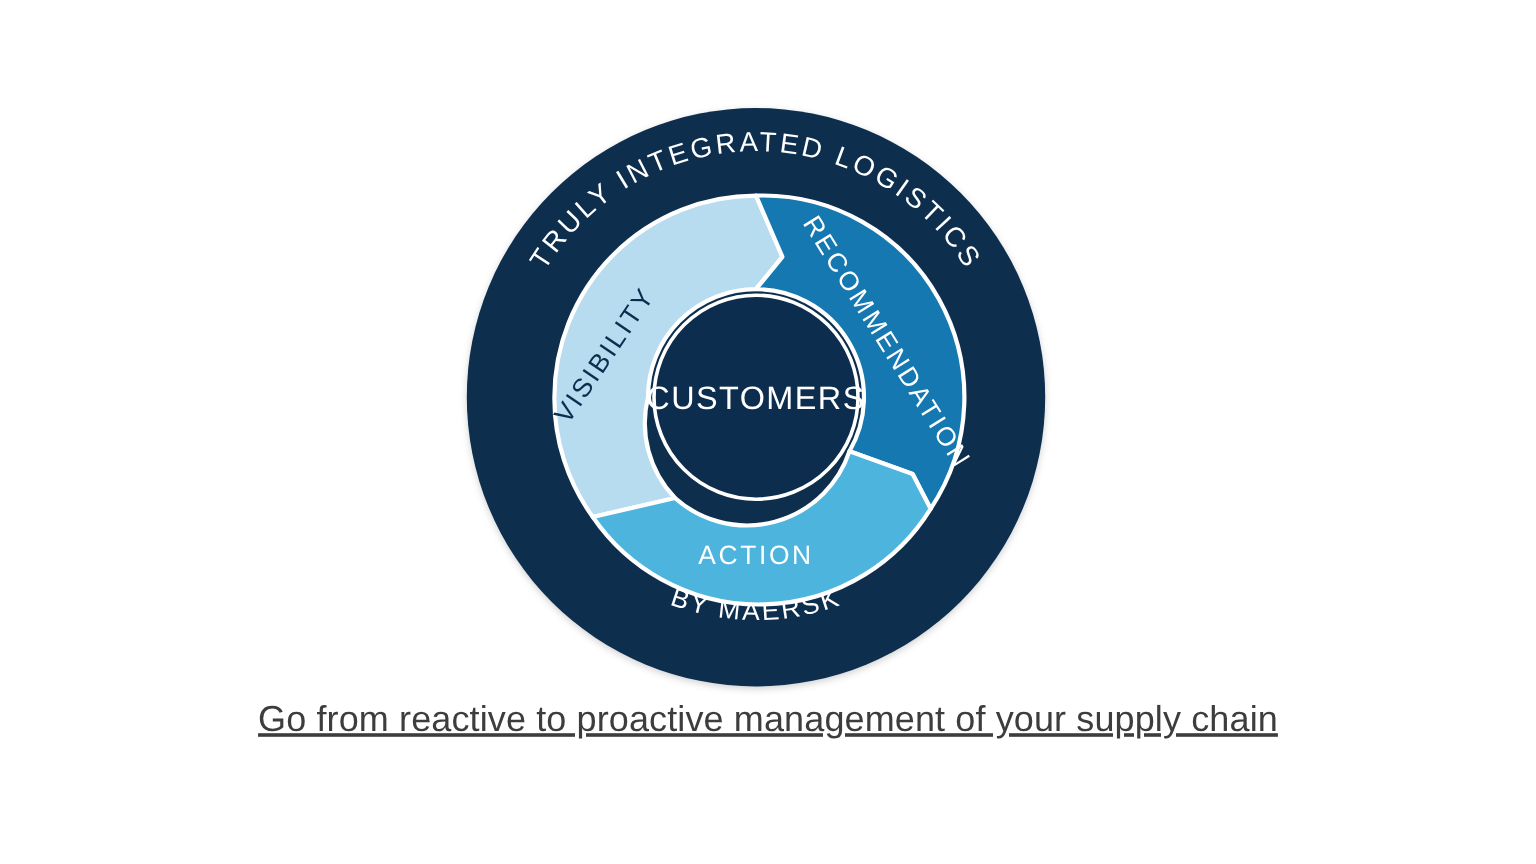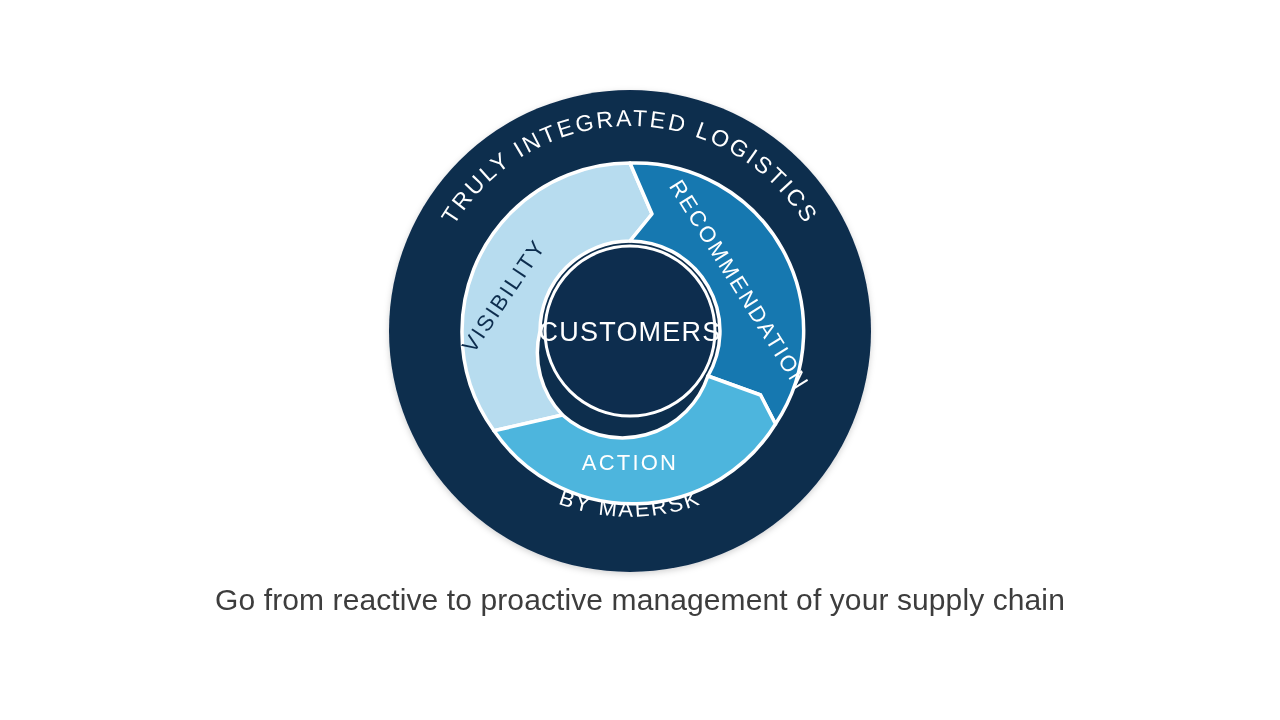--- a/index.html
+++ b/index.html
@@ -144,15 +144,15 @@
 
     <g transform="translate(630,470)">
       <text class="seg-label light" x="0" y="0" text-anchor="middle" fill="#ffffff">ACTION</text>
     </g>
 
     <circle cx="630" cy="331" r="85" fill="#0d2d4e" stroke="#ffffff" stroke-width="3"></circle>
 
     <text class="center-label" x="630" y="341" text-anchor="middle" fill="#ffffff">CUSTOMERS</text>
   </svg>
 
-  <div class="caption" style="color: rgb(61, 61, 61);">Go from reactive to proactive management of your supply chain</div>
+  <div class="caption" style="color: rgb(61, 61, 61); text-decoration: underline;">Go from reactive to proactive management of your supply chain</div>
 
 </div>
 
 </body></html>

